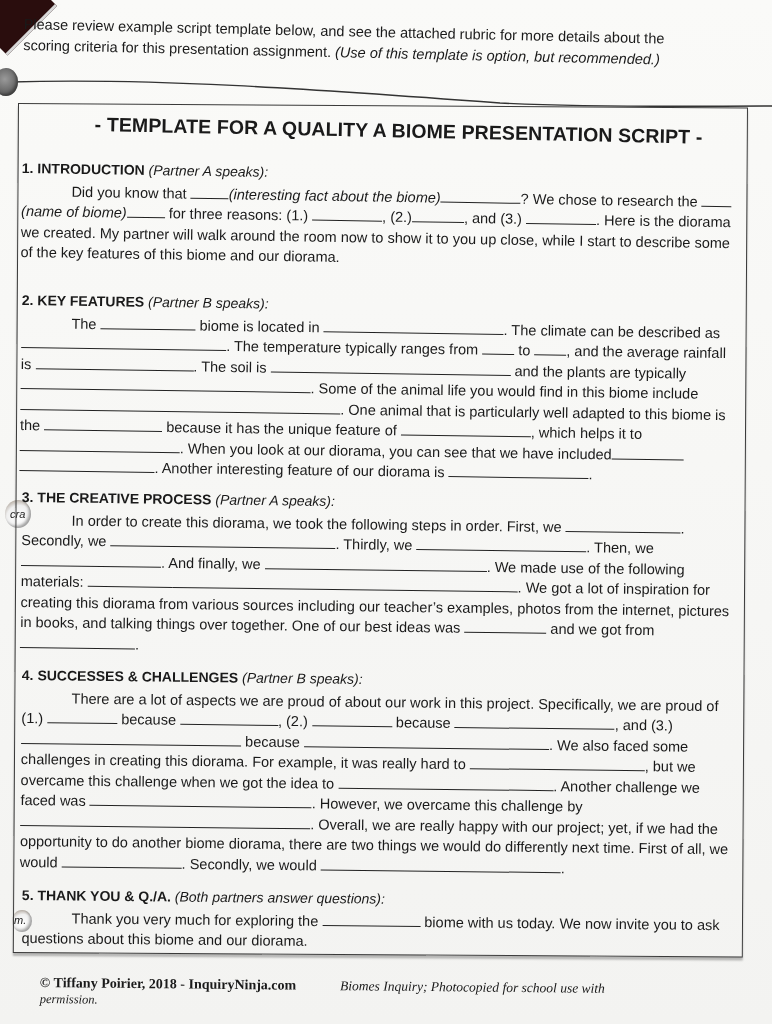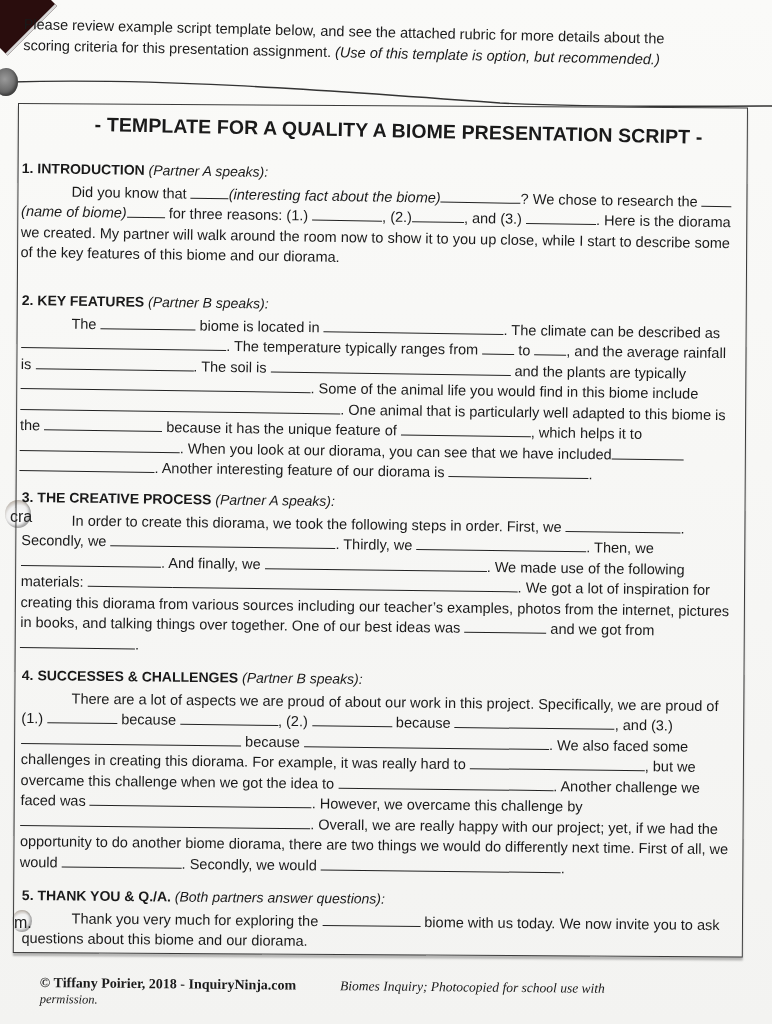--- a/index.html
+++ b/index.html
@@ -50,22 +50,23 @@
       position: absolute;
       border-radius: 50%;
       background: radial-gradient(circle at 45% 40%, #9a9a9a 0%, #6b6b6b 55%, #4a4a4a 100%);
       box-shadow: inset -2px -2px 3px rgba(0,0,0,0.35);
     }
     .hole.light {
       background: radial-gradient(circle at 55% 65%, #ffffff 0%, #f0f0f0 55%, #8a7a6a 100%);
     }
     .hole-label {
       position: absolute;
-      font-size: 16px;
+      font-size: 11px;
       color: #222;
+      font-style: italic;
     }
     .box {
       position: absolute;
       left: 18px; top: 103px;
       width: 728px; height: 848px;
       border: 1.5px solid #3a3a3a;
       border-top-width: 1.5px;
       box-shadow: 0 3px 2px rgba(0,0,0,0.25);
       background: transparent;
       transform: rotate(0.35deg);

